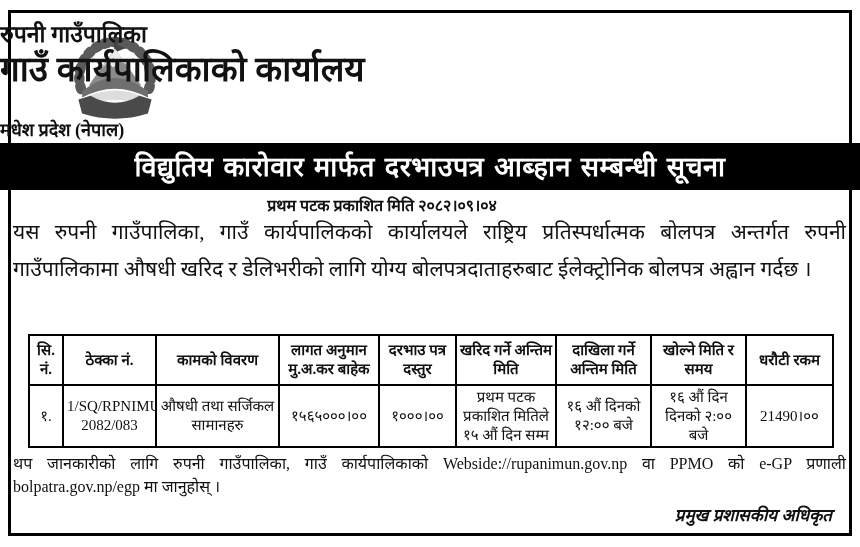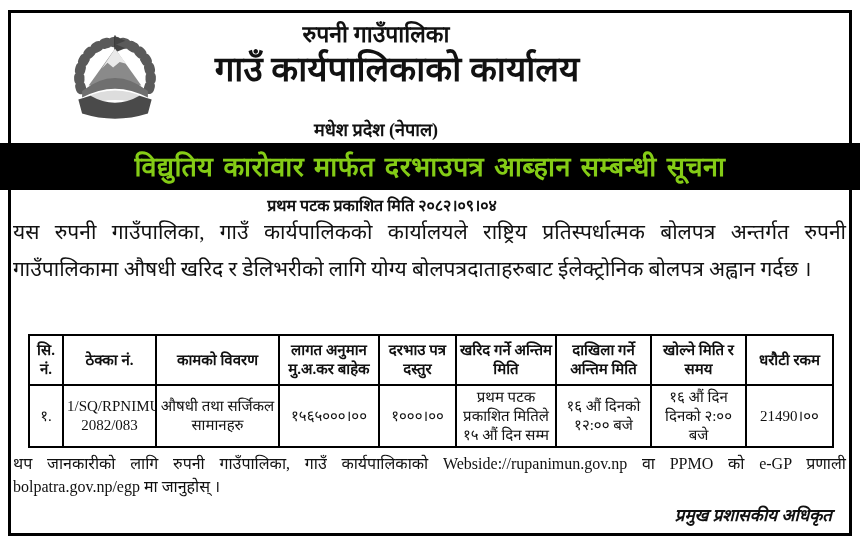--- a/index.html
+++ b/index.html
@@ -17,31 +17,31 @@
     position: absolute;
     left: 8px; top: 10px;
     width: 844px; height: 526px;
     border: 3px solid #000000;
   }
   .logo {
     position: absolute;
     left: 68px; top: 30px;
     width: 94px; height: 92px;
   }
-  .hdr { position: absolute; left: 0; width: 752px; text-align: center; font-weight: bold; }
+  .hdr { position: absolute; left: 0; width: 752px; text-align: left; font-weight: bold; }
   .hdr1 { top: 17px;  font-size: 23px; }
-  .hdr2 { top: 44px;  font-size: 35px; padding-left: 42px; }
+  .hdr2 { top: 44px;  font-size: 35px; }
   .hdr3 { top: 92px;  font-size: 22px; }
   .hdr4 { top: 117px; font-size: 18px; }
   .banner {
     position: absolute;
     left: 0; top: 143px;
     width: 860px; height: 47px;
     background: #000000;
-    color: #84cc16;
+    color: #ffffff;
     font-family: "DejaVu Sans", sans-serif;
     font-weight: bold;
     font-size: 27px;
     line-height: 47px;
     text-align: center;
     letter-spacing: 0.5px;
   }
   .pubdate {
     position: absolute;
     left: 0; top: 194px;

